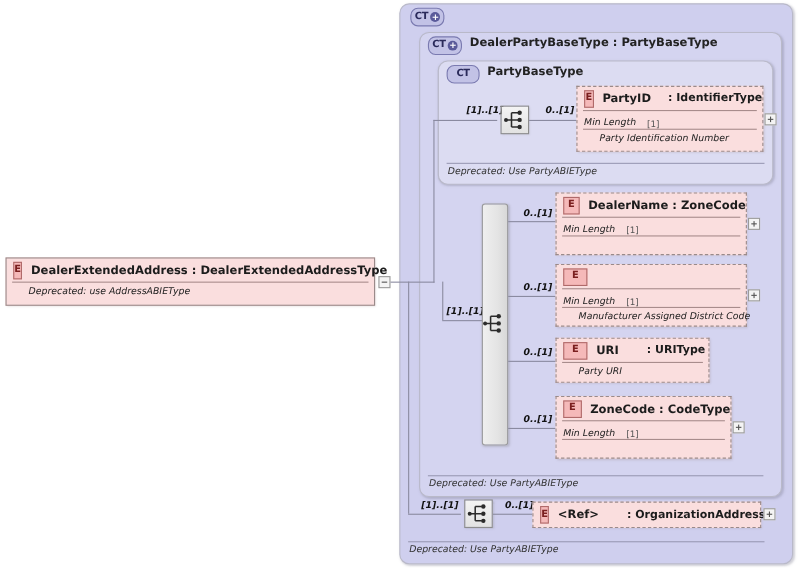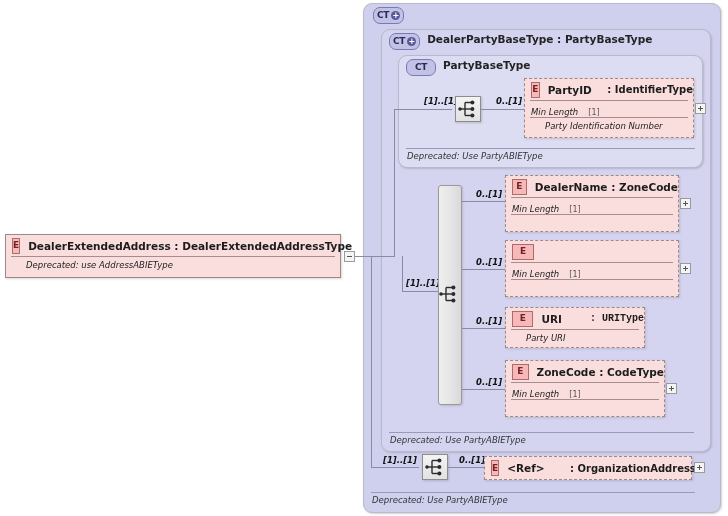--- a/index.html
+++ b/index.html
@@ -370,28 +370,29 @@
   <div class="abs el-box" style="left:505px; top:240px; width:174px; height:57px;">
     <div class="el-header">
       <span class="el-badge">E</span>
     </div>
     <div class="el-rule"></div>
     <div class="el-facet">
       <span class="facet-name">Min Length</span>
       <span class="facet-val">[1]</span>
     </div>
     <div class="el-rule"></div>
+    <div class="el-doc">Manufacturer Assigned District Code</div>
   </div>
   <div class="toggle plus" style="left:680px; top:263px;"></div>
 
   <div class="abs el-box" style="left:505px; top:307px; width:140px; height:41px;">
     <div class="el-header">
       <span class="el-badge">E</span>
       <span class="el-name">URI</span>
-      <span class="el-type" style="margin-left:22px;font-family:Liberation Mono, monospace;"><span> : </span><span>URIType</span></span>
+      <span class="el-type" style="margin-left:22px;"><span> : </span><span>URIType</span></span>
     </div>
     <div class="el-rule"></div>
     <div class="el-doc">Party URI</div>
   </div>
 
   <div class="abs el-box" style="left:505px; top:360px; width:160px; height:57px;">
     <div class="el-header">
       <span class="el-badge">E</span>
       <span class="el-name"><span>ZoneCode</span><span> : </span><span>CodeType</span></span>
     </div>

